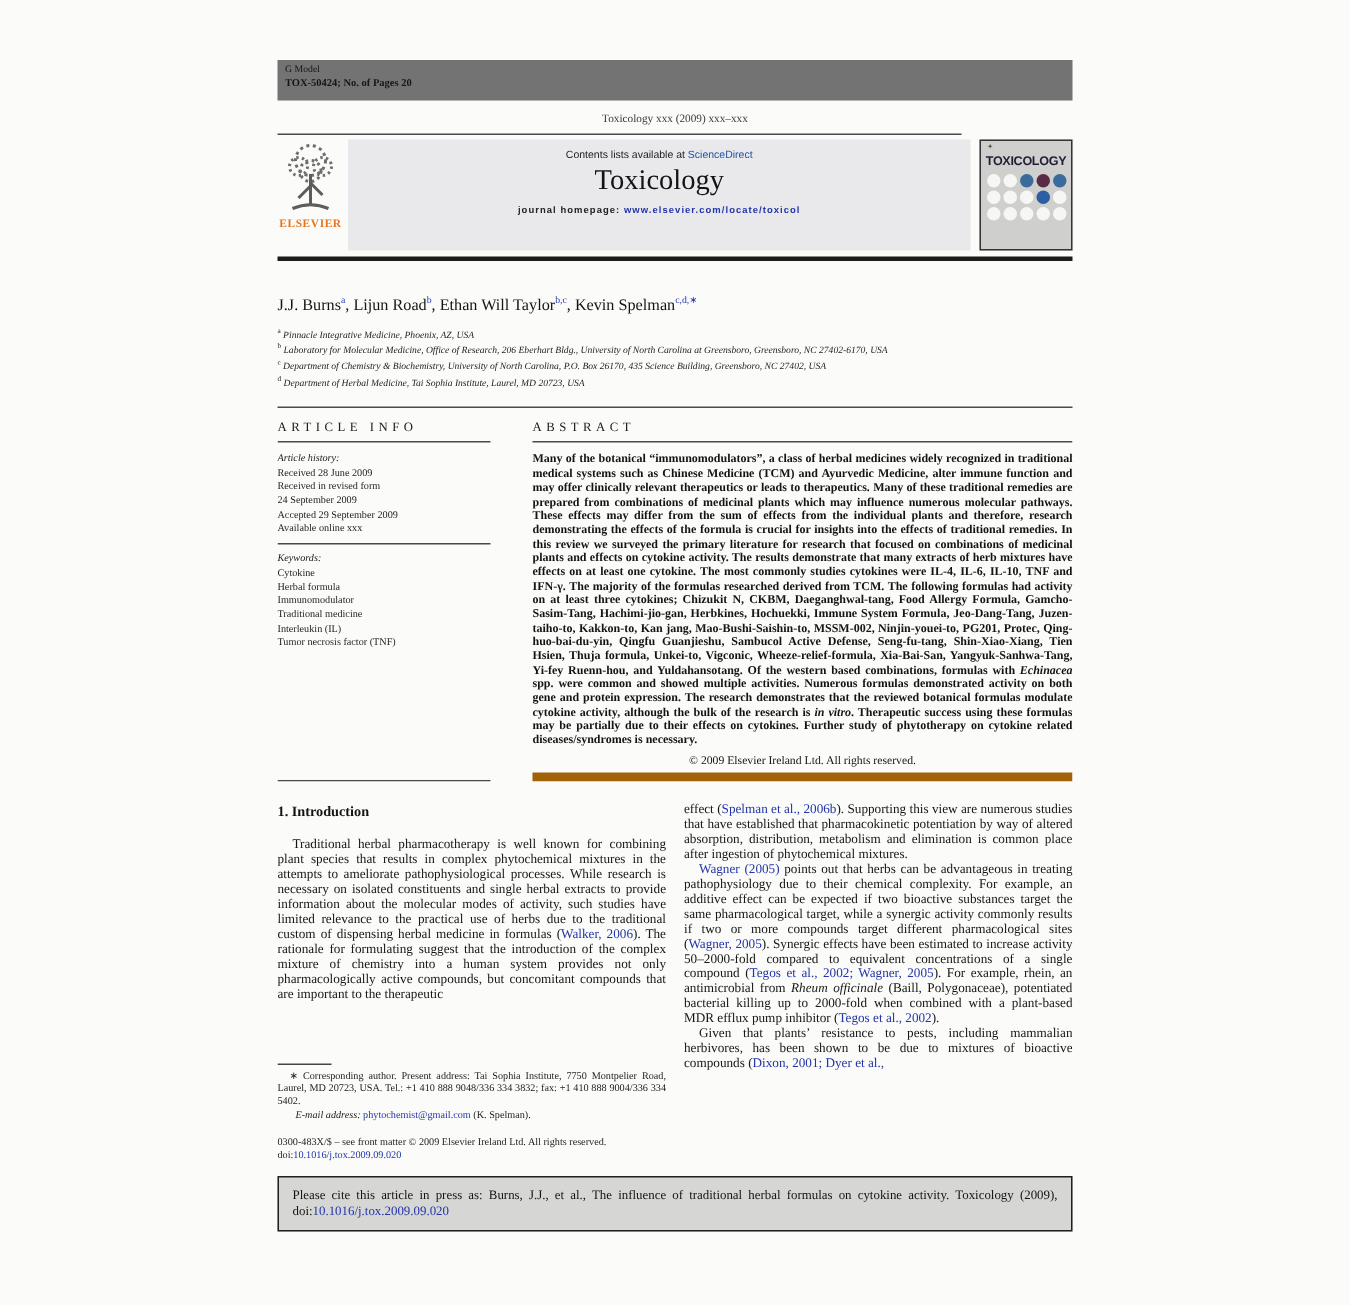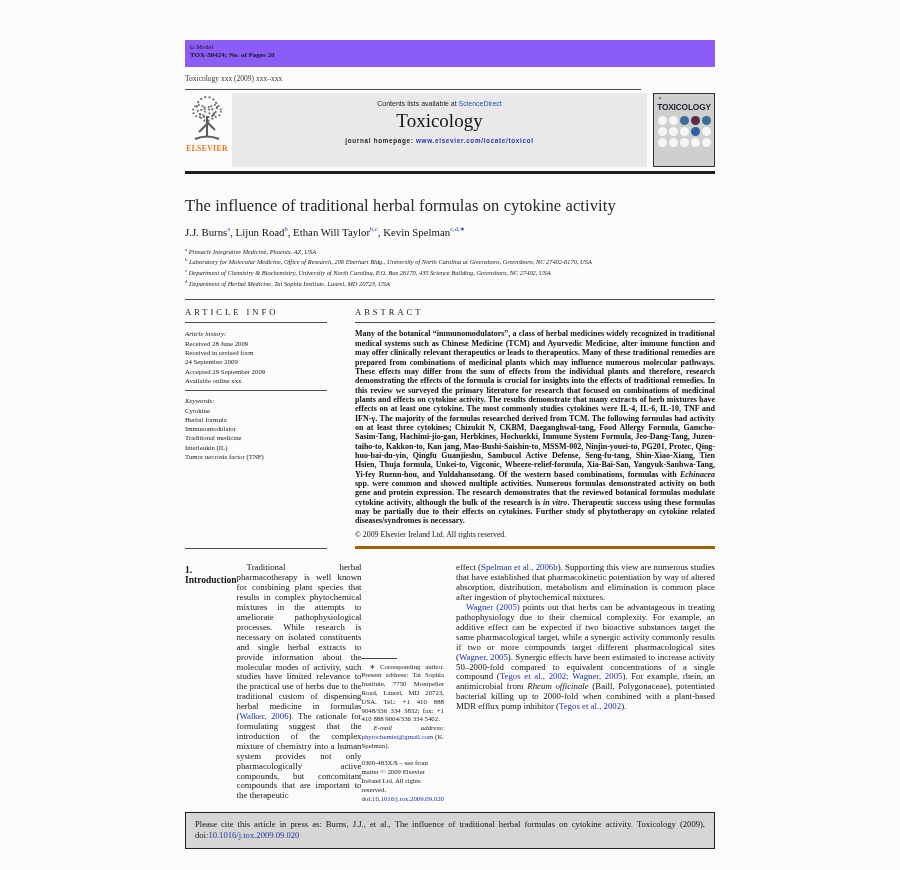--- a/index.html
+++ b/index.html
@@ -5,29 +5,29 @@
   html,body{margin:0;padding:0;}
   body{
     width:900px;height:870px;position:relative;overflow:hidden;
     background:#fbfbf9;color:#1d1d1d;
     font-family:"Liberation Serif", serif;
     -webkit-font-smoothing:antialiased;
   }
   .page{position:absolute;left:185px;top:40px;width:530px;}
 
   
-  .top-banner{position:relative;height:27px;background:#8b5cf6;}
+  .top-banner{position:relative;height:27px;background:#737373;}
   .gmodel{position:absolute;left:5px;top:3px;font-size:6.5px;line-height:8px;color:#151515;}
   .gmodel .ms{font-size:7px;font-weight:bold;}
   .banner-title{
     position:absolute;left:0;right:0;top:2px;text-align:center;
     font-family:"Liberation Sans", sans-serif;font-weight:bold;font-size:20px;
     letter-spacing:2px;color:#ffffff;
   }
-  .journal-ref{text-align:left;font-size:7.5px;color:#3a3a3a;margin-top:7px;}
+  .journal-ref{text-align:center;font-size:7.5px;color:#3a3a3a;margin-top:7px;}
   .rule-thin-top{border-top:1px solid #4a4a4a;width:456px;margin-top:6px;}
 
   
   .masthead{position:relative;height:74px;margin-top:3px;}
   .elsevier-logo{position:absolute;left:0;top:1px;width:44px;text-align:center;}
   .elsevier-logo svg{display:block;margin:0 auto;}
   .elsevier-name{font-size:7.6px;font-weight:bold;color:#e8731c;letter-spacing:0.4px;margin-top:0;}
   .mast-box{position:absolute;left:47px;width:415px;top:0;height:74px;background:#e9e9eb;text-align:center;}
   .contents-line{font-family:"Liberation Sans", sans-serif;font-size:7px;margin-top:7px;color:#222;}
   .link-blue{color:#2335a8;text-decoration:none;cursor:pointer;}
@@ -49,32 +49,32 @@
   .authors sup{color:#2335a8;font-size:6.5px;}
   .affiliations{margin-top:8px;}
   .affil{font-size:6.4px;font-style:italic;line-height:8.6px;color:#222;}
   .affil sup{font-style:normal;font-size:4.8px;}
   .rule-thin{border-top:1px solid #4a4a4a;margin-top:11px;}
 
   
   .info-abstract{display:flex;margin-top:7px;height:242px;overflow:hidden;}
   .info-col{width:142px;border-bottom:1px solid #4a4a4a;box-sizing:border-box;}
   .col-gap{width:28px;}
-  .abstract-col{flex:1;border-bottom:3px solid #a16207;box-sizing:border-box;position:relative;}
+  .abstract-col{flex:1;border-bottom:6px solid #a16207;box-sizing:border-box;position:relative;}
   .col-heading{font-size:8.5px;letter-spacing:3px;color:#1a1a1a;}
   .heading-rule{border-top:1px solid #4a4a4a;margin:5px 0 6px;}
   .block-rule{border-top:1px solid #4a4a4a;margin:5px 0 5px;}
   .info-line{font-size:6.8px;line-height:9.3px;color:#1d1d1d;}
   .italic{font-style:italic;}
   .abstract-text{font-size:8px;line-height:9.35px;text-align:justify;color:#141414;font-weight:bold;}
-  .abstract-copyright{text-align:left;font-size:7.8px;margin-top:4px;color:#141414;}
+  .abstract-copyright{text-align:center;font-size:7.8px;margin-top:4px;color:#141414;}
 
   
   .body-cols{display:flex;margin-top:14px;height:240px;overflow:hidden;}
-  .body-left{width:259px;display:flex;flex-direction:row;}
+  .body-left{width:259px;display:flex;flex-direction:column;}
   .body-gap{width:12px;}
   .body-right{flex:1;}
   .section-heading{font-size:9.5px;font-weight:bold;margin:2px 0 11px 0;color:#141414;}
   .jtext{font-size:8.8px;line-height:9.9px;text-align:justify;margin:0;color:#161616;}
   .indent{text-indent:10px;}
   a.cite{color:#2335a8;text-decoration:none;cursor:pointer;}
 
   
   .footnote{margin-top:auto;}
   .fn-rule{width:36px;border-top:1px solid #444;margin-bottom:4px;}
@@ -158,21 +158,20 @@
             <span class="dot" style="background:#f6f6f4"></span>
             <span class="dot" style="background:#f6f6f4"></span>
         </div>
       </div>
     </div>
   </div>
 
   <div class="rule-thick"></div>
 
   <div class="title-block">
-    <h1 class="article-title">The influence of traditional herbal formulas on cytokine activity</h1>
     <div class="authors">
       <span>J.J. Burns</span><sup>a</sup><span>, Lijun Road</span><sup>b</sup><span>, Ethan Will Taylor</span><sup>b,c</sup><span>, Kevin Spelman</span><sup>c,d,∗</sup>
     </div>
     <div class="affiliations">
       <div class="affil"><sup>a</sup><span> Pinnacle Integrative Medicine, Phoenix, AZ, USA</span></div>
       <div class="affil"><sup>b</sup><span> Laboratory for Molecular Medicine, Office of Research, 206 Eberhart Bldg., University of North Carolina at Greensboro, Greensboro, NC 27402-6170, USA</span></div>
       <div class="affil"><sup>c</sup><span> Department of Chemistry &amp; Biochemistry, University of North Carolina, P.O. Box 26170, 435 Science Building, Greensboro, NC 27402, USA</span></div>
       <div class="affil"><sup>d</sup><span> Department of Herbal Medicine, Tai Sophia Institute, Laurel, MD 20723, USA</span></div>
     </div>
   </div>
@@ -219,20 +218,21 @@
         <p class="fn-text fn-first"><span>∗</span><span> Corresponding author. Present address: Tai Sophia Institute, 7750 Montpelier Road, Laurel, MD 20723, USA. Tel.: +1 410 888 9048/336 334 3832; fax: +1 410 888 9004/336 334 5402.</span></p>
         <p class="fn-text fn-email"><span class="italic">E-mail address: </span><a class="cite">phytochemist@gmail.com</a><span> (K. Spelman).</span></p>
         <div class="issn-line">0300-483X/$ – see front matter © 2009 Elsevier Ireland Ltd. All rights reserved.</div>
         <div class="doi-line"><span>doi:</span><a class="cite">10.1016/j.tox.2009.09.020</a></div>
       </div>
     </div>
     <div class="body-gap"></div>
     <div class="body-right">
       <p class="jtext"><span>effect (</span><a class="cite">Spelman et al., 2006b</a><span>). Supporting this view are numerous studies that have established that pharmacokinetic potentiation by way of altered absorption, distribution, metabolism and elimination is common place after ingestion of phytochemical mixtures.</span></p>
       <p class="jtext indent"><a class="cite">Wagner (2005)</a><span> points out that herbs can be advantageous in treating pathophysiology due to their chemical complexity. For example, an additive effect can be expected if two bioactive substances target the same pharmacological target, while a synergic activity commonly results if two or more compounds target different pharmacological sites (</span><a class="cite">Wagner, 2005</a><span>). Synergic effects have been estimated to increase activity 50–2000-fold compared to equivalent concentrations of a single compound (</span><a class="cite">Tegos et al., 2002; Wagner, 2005</a><span>). For example, rhein, an antimicrobial from </span><span class="italic">Rheum officinale</span><span> (Baill, Polygonaceae), potentiated bacterial killing up to 2000-fold when combined with a plant-based MDR efflux pump inhibitor (</span><a class="cite">Tegos et al., 2002</a><span>).</span></p>
+      <p class="jtext indent"><span>Given that plants’ resistance to pests, including mammalian herbivores, has been shown to be due to mixtures of bioactive compounds (</span><a class="cite">Dixon, 2001; Dyer et al.,</a></p>
     </div>
   </div>
 
   <div class="cite-box">
     <span>Please cite this article in press as: Burns, J.J., et al., The influence of traditional herbal formulas on cytokine activity. Toxicology (2009), doi:</span><a class="cite">10.1016/j.tox.2009.09.020</a>
   </div>
 
 </div>
 
 </body></html>

